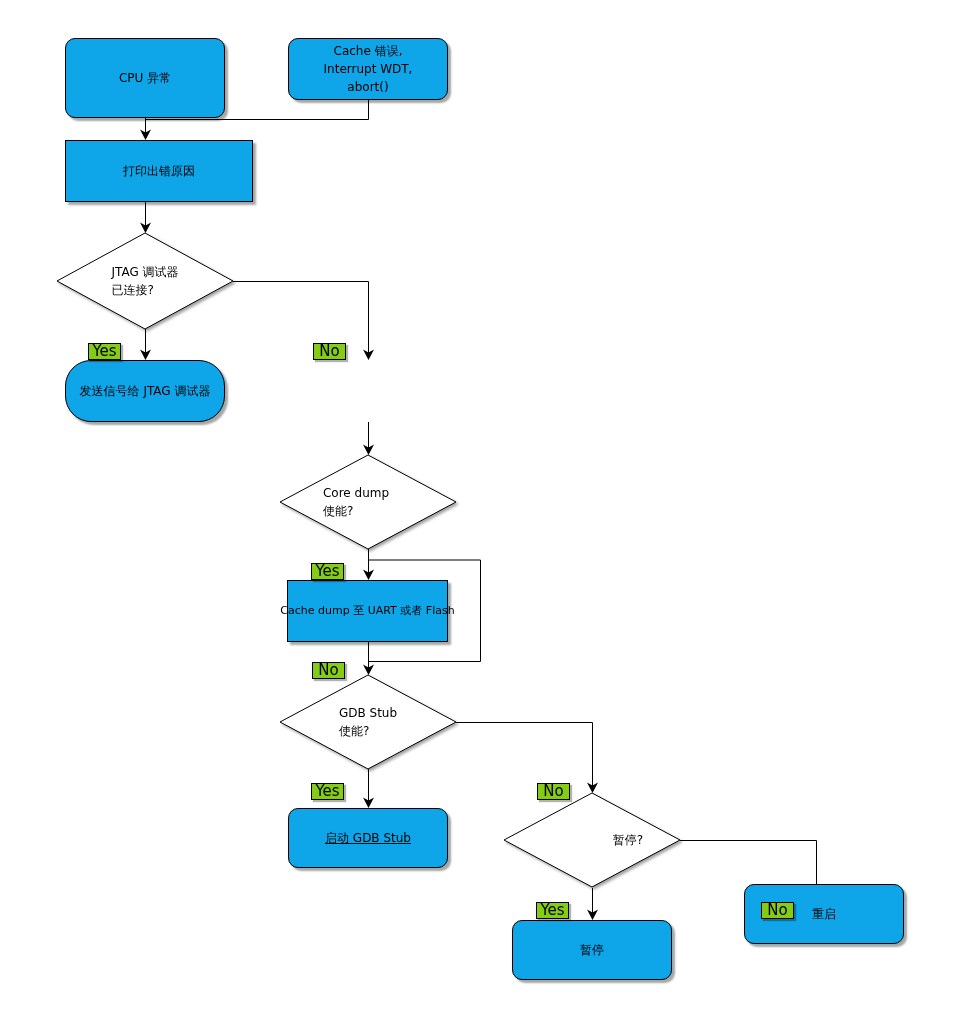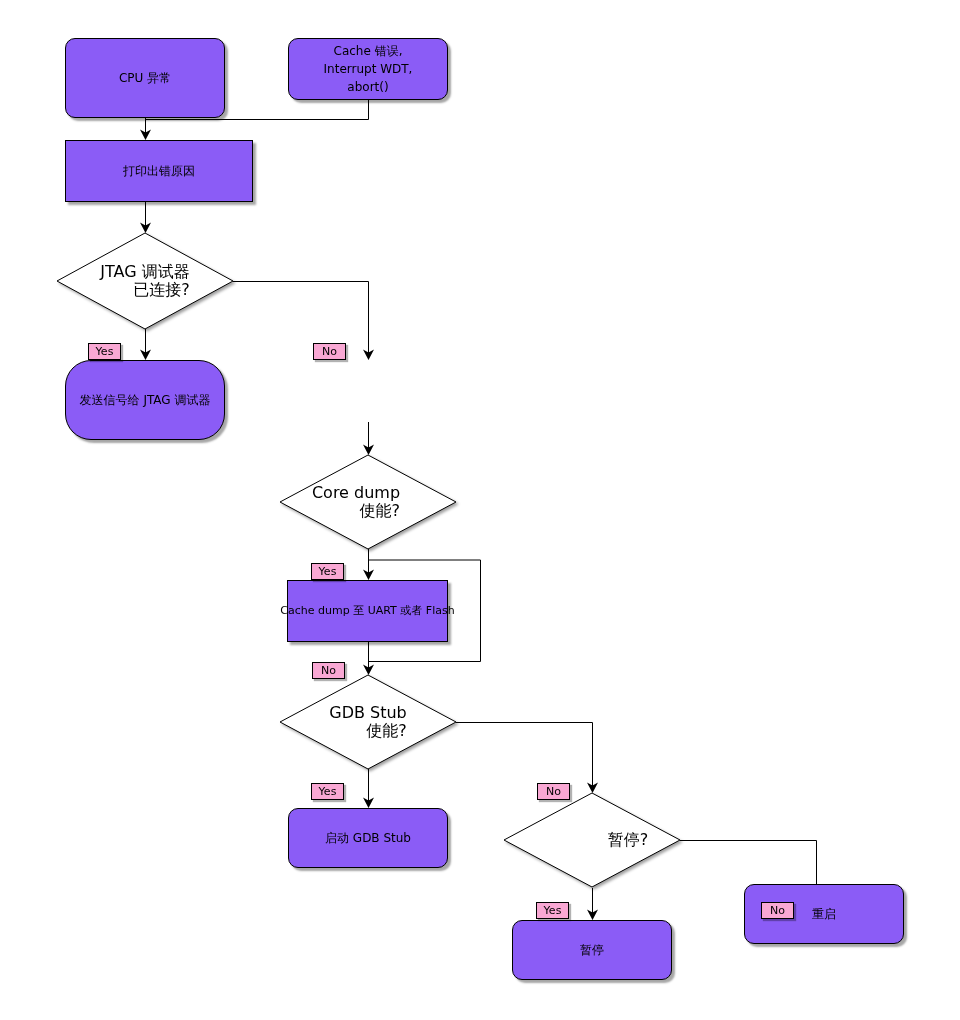--- a/index.html
+++ b/index.html
@@ -13,49 +13,49 @@
     overflow: hidden;
   }
   #wires {
     position: absolute;
     left: 0; top: 0;
     width: 960px; height: 1020px;
   }
   .node {
     position: absolute;
     box-sizing: border-box;
-    background: #8b5cf6;
+    background: #0ea5e9;
     border: 1px solid #000000;
     box-shadow: 3px 3px 2px rgba(0,0,0,0.35);
     display: flex;
     flex-direction: column;
     align-items: center;
     justify-content: center;
     text-align: center;
     font-size: 12px;
     line-height: 18px;
     white-space: nowrap;
   }
   .rounded { border-radius: 10px; }
   .small-text { font-size: 11px; }
   .dtext {
     position: absolute;
     transform: translate(-50%, -50%);
-    text-align: right;
-    font-size: 16px;
+    text-align: left;
+    font-size: 12px;
     line-height: 18px;
     white-space: nowrap;
   }
   .badge {
     position: absolute;
     box-sizing: border-box;
-    background: #f9a8d4;
+    background: #84cc16;
     border: 1px solid #000000;
     box-shadow: 2px 2px 1px rgba(0,0,0,0.3);
-    font-size: 11px;
+    font-size: 15px;
     line-height: 15px;
     text-align: center;
   }
   .shape-shadow { filter: drop-shadow(2.5px 2.5px 1.5px rgba(0,0,0,0.38)); }
 </style>
 </head>
 <body>
 
 <div id="canvas">
 
@@ -118,30 +118,30 @@
   <div class="node rounded" style="left:288px; top:38px; width:160px; height:62px;">
     <div>Cache 错误,</div>
     <div>Interrupt WDT,</div>
     <div>abort()</div>
   </div>
 
   <div class="node" style="left:65px; top:140px; width:188px; height:62px;">
     <div>打印出错原因</div>
   </div>
 
-  <div class="node rounded" style="left:65px; top:360px; width:160px; height:80px;border-radius:26px;">
+  <div class="node rounded" style="left:65px; top:360px; width:160px; height:62px;border-radius:26px;">
     <div>发送信号给 JTAG 调试器</div>
   </div>
 
 
   <div class="node small-text" style="left:287px; top:580px; width:161px; height:62px;">
     <div>Cache dump 至 UART 或者 Flash</div>
   </div>
 
-  <div class="node rounded" style="left:288px; top:808px; width:160px; height:60px;">
+  <div class="node rounded" style="left:288px; top:808px; width:160px; height:60px;text-decoration:underline;">
     <div>启动 GDB Stub</div>
   </div>
 
   <div class="node rounded" style="left:512px; top:920px; width:160px; height:60px;">
     <div>暂停</div>
   </div>
 
   <div class="node rounded" style="left:736px; top:884px; width:160px; height:60px;margin-left:8px;">
     <div>重启</div>
   </div>

